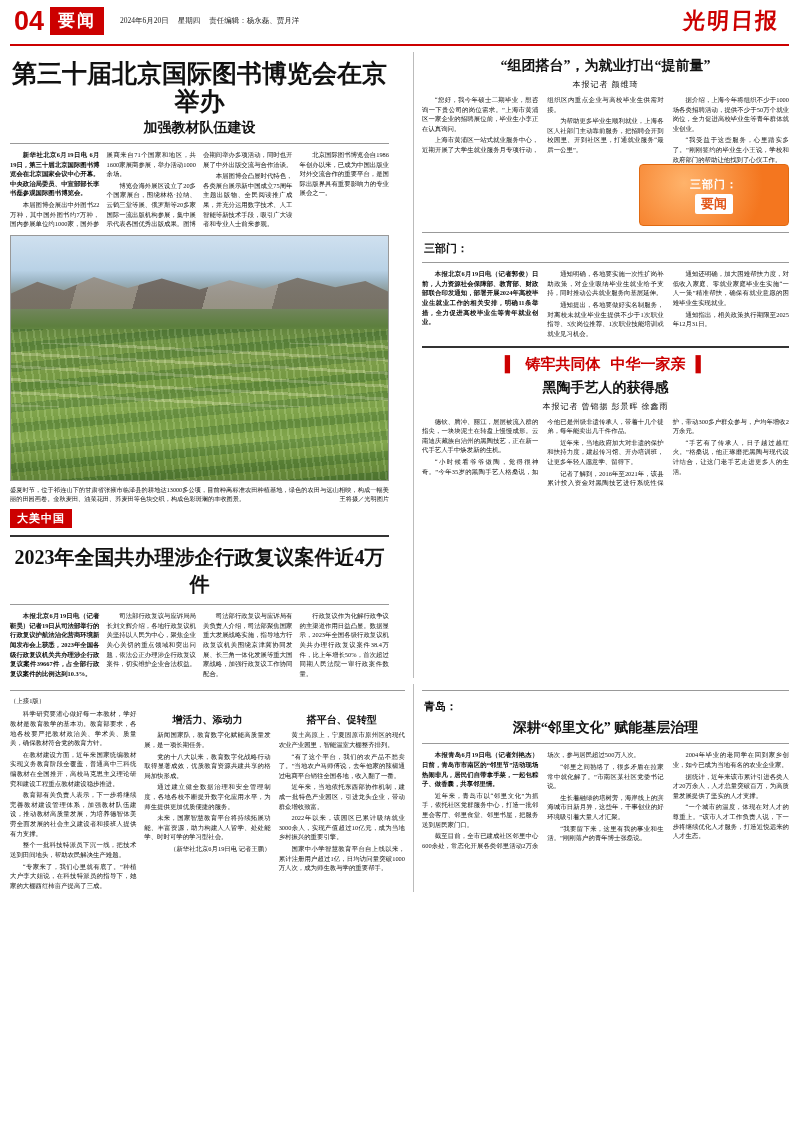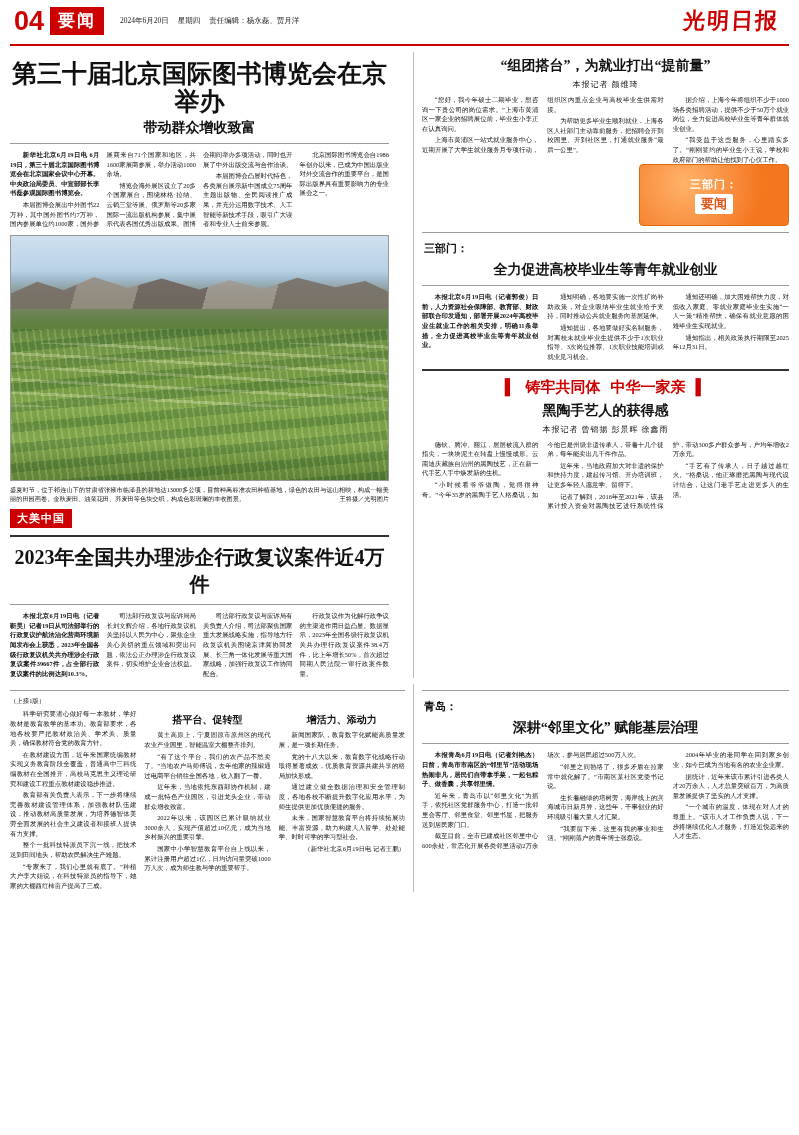--- a/index.html
+++ b/index.html
@@ -143,21 +143,21 @@
     <div class="logo-wrap">
       <div class="logo">光明日报</div>
     </div>
   </div>
 
   <div class="cols">
 
     <div class="left">
 
       <h1 class="headline">第三十届北京国际图书博览会在京举办</h1>
-      <h2 class="subhead">带动群众增收致富</h2>
+      <h2 class="subhead">加强教材队伍建设</h2>
       <div class="hr"></div>
 
       <div class="body-cols-4">
         <p class="lead">新华社北京6月19日电 6月19日，第三十届北京国际图书博览会在北京国家会议中心开幕。中央政治局委员、中宣部部长李书磊参观国际图书博览会。</p>
         <p>本届图博会展出中外图书22万种，其中国外图书约7万种，国内参展单位约1000家，国外参展商来自71个国家和地区，共1600家展商参展，举办活动1000余场。</p>
         <p>博览会海外展区设立了20多个国家展台，围绕林格·拉纳、云鹤三堂等展、俄罗斯等20多家国际一流出版机构参展，集中展示代表各国优秀出版成果。图博会期间举办多项活动，同时也开展了中外出版交流与合作洽谈。</p>
         <p>本届图博会凸显时代特色，各类展台展示新中国成立75周年主题出版物、全民阅读推广成果，并充分运用数字技术、人工智能等新技术手段，吸引广大读者和专业人士前来参观。</p>
         <p>北京国际图书博览会自1986年创办以来，已成为中国出版业对外交流合作的重要平台，是国际出版界具有重要影响力的专业展会之一。</p>
       </div>
 
@@ -203,21 +203,20 @@
       </div>
 
       <div class="promo">
         <div class="p1">三部门：</div>
         <div class="p2">要闻</div>
       </div>
 
       <div class="hr"></div>
 
       <div class="three-dept">三部门：</div>
-      <h1 class="headline-r">全力促进高校毕业生等青年就业创业</h1>
       <div class="hr"></div>
 
       <div class="body-cols-3">
         <p class="lead">本报北京6月19日电（记者郭俊）日前，人力资源社会保障部、教育部、财政部联合印发通知，部署开展2024年高校毕业生就业工作的相关安排，明确11条举措，全力促进高校毕业生等青年就业创业。</p>
         <p>通知明确，各地要实施一次性扩岗补助政策，对企业吸纳毕业生就业给予支持，同时推动公共就业服务向基层延伸。</p>
         <p>通知提出，各地要做好实名制服务，对离校未就业毕业生提供不少于1次职业指导、3次岗位推荐、1次职业技能培训或就业见习机会。</p>
         <p>通知还明确，加大困难帮扶力度，对低收入家庭、零就业家庭毕业生实施“一人一策”精准帮扶，确保有就业意愿的困难毕业生实现就业。</p>
         <p>通知指出，相关政策执行期限至2025年12月31日。</p>
       </div>
 
@@ -249,34 +248,34 @@
       <div class="cont-mark">（上接1版）</div>
       <div style="display:flex; gap:8px;">
         <div style="width:33%;" class="bottom-note">
           <p style="text-indent:2em;margin:0 0 2px 0;">科学研究要潜心做好每一本教材，学好教材是教育教学的基本功。教育部要求，各地各校要严把教材政治关、学术关、质量关，确保教材符合党的教育方针。</p>
           <p style="text-indent:2em;margin:0 0 2px 0;">在教材建设方面，近年来国家统编教材实现义务教育阶段全覆盖，普通高中三科统编教材在全国推开，高校马克思主义理论研究和建设工程重点教材建设稳步推进。</p>
           <p style="text-indent:2em;margin:0 0 2px 0;">教育部有关负责人表示，下一步将继续完善教材建设管理体系，加强教材队伍建设，推动教材高质量发展，为培养德智体美劳全面发展的社会主义建设者和接班人提供有力支撑。</p>
           <p style="text-indent:2em;margin:0 0 2px 0;">整个一批科技特派员下沉一线，把技术送到田间地头，帮助农民解决生产难题。</p>
           <p style="text-indent:2em;margin:0 0 2px 0;">“专家来了，我们心里就有底了。”种植大户李大姐说，在科技特派员的指导下，她家的大棚西红柿亩产提高了三成。</p>
         </div>
         <div style="width:33%;" class="bottom-note">
+          <div class="sub-h">增活力、添动力</div>
+          <p style="text-indent:2em;margin:0 0 2px 0;">新闻国家队，教育数字化赋能高质量发展，是一项长期任务。</p>
+          <p style="text-indent:2em;margin:0 0 2px 0;">党的十八大以来，教育数字化战略行动取得显著成效，优质教育资源共建共享的格局加快形成。</p>
+          <p style="text-indent:2em;margin:0 0 2px 0;">通过建立健全数据治理和安全管理制度，各地各校不断提升数字化应用水平，为师生提供更加优质便捷的服务。</p>
+          <p style="text-indent:2em;margin:0 0 2px 0;">未来，国家智慧教育平台将持续拓展功能、丰富资源，助力构建人人皆学、处处能学、时时可学的学习型社会。</p>
+          <div class="end-mark">（新华社北京6月19日电 记者王鹏）</div>
+        </div>
+        <div style="width:33%;" class="bottom-note">
           <div class="sub-h">搭平台、促转型</div>
           <p style="text-indent:2em;margin:0 0 2px 0;">黄土高原上，宁夏固原市原州区的现代农业产业园里，智能温室大棚整齐排列。</p>
           <p style="text-indent:2em;margin:0 0 2px 0;">“有了这个平台，我们的农产品不愁卖了。”当地农户马师傅说，去年他家的辣椒通过电商平台销往全国各地，收入翻了一番。</p>
           <p style="text-indent:2em;margin:0 0 2px 0;">近年来，当地依托东西部协作机制，建成一批特色产业园区，引进龙头企业，带动群众增收致富。</p>
           <p style="text-indent:2em;margin:0 0 2px 0;">2022年以来，该园区已累计吸纳就业3000余人，实现产值超过10亿元，成为当地乡村振兴的重要引擎。</p>
           <p style="text-indent:2em;margin:0 0 2px 0;">国家中小学智慧教育平台自上线以来，累计注册用户超过1亿，日均访问量突破1000万人次，成为师生教与学的重要帮手。</p>
-        </div>
-        <div style="width:33%;" class="bottom-note">
-          <div class="sub-h">增活力、添动力</div>
-          <p style="text-indent:2em;margin:0 0 2px 0;">新闻国家队，教育数字化赋能高质量发展，是一项长期任务。</p>
-          <p style="text-indent:2em;margin:0 0 2px 0;">党的十八大以来，教育数字化战略行动取得显著成效，优质教育资源共建共享的格局加快形成。</p>
-          <p style="text-indent:2em;margin:0 0 2px 0;">通过建立健全数据治理和安全管理制度，各地各校不断提升数字化应用水平，为师生提供更加优质便捷的服务。</p>
-          <p style="text-indent:2em;margin:0 0 2px 0;">未来，国家智慧教育平台将持续拓展功能、丰富资源，助力构建人人皆学、处处能学、时时可学的学习型社会。</p>
-          <div class="end-mark">（新华社北京6月19日电 记者王鹏）</div>
         </div>
       </div>
     </div>
 
     <div class="lower-right">
       <div class="hr"></div>
       <div class="three-dept">青岛：</div>
       <h1 class="headline-r">深耕“邻里文化” 赋能基层治理</h1>
       <div class="hr"></div>
       <div class="body-cols-3">

